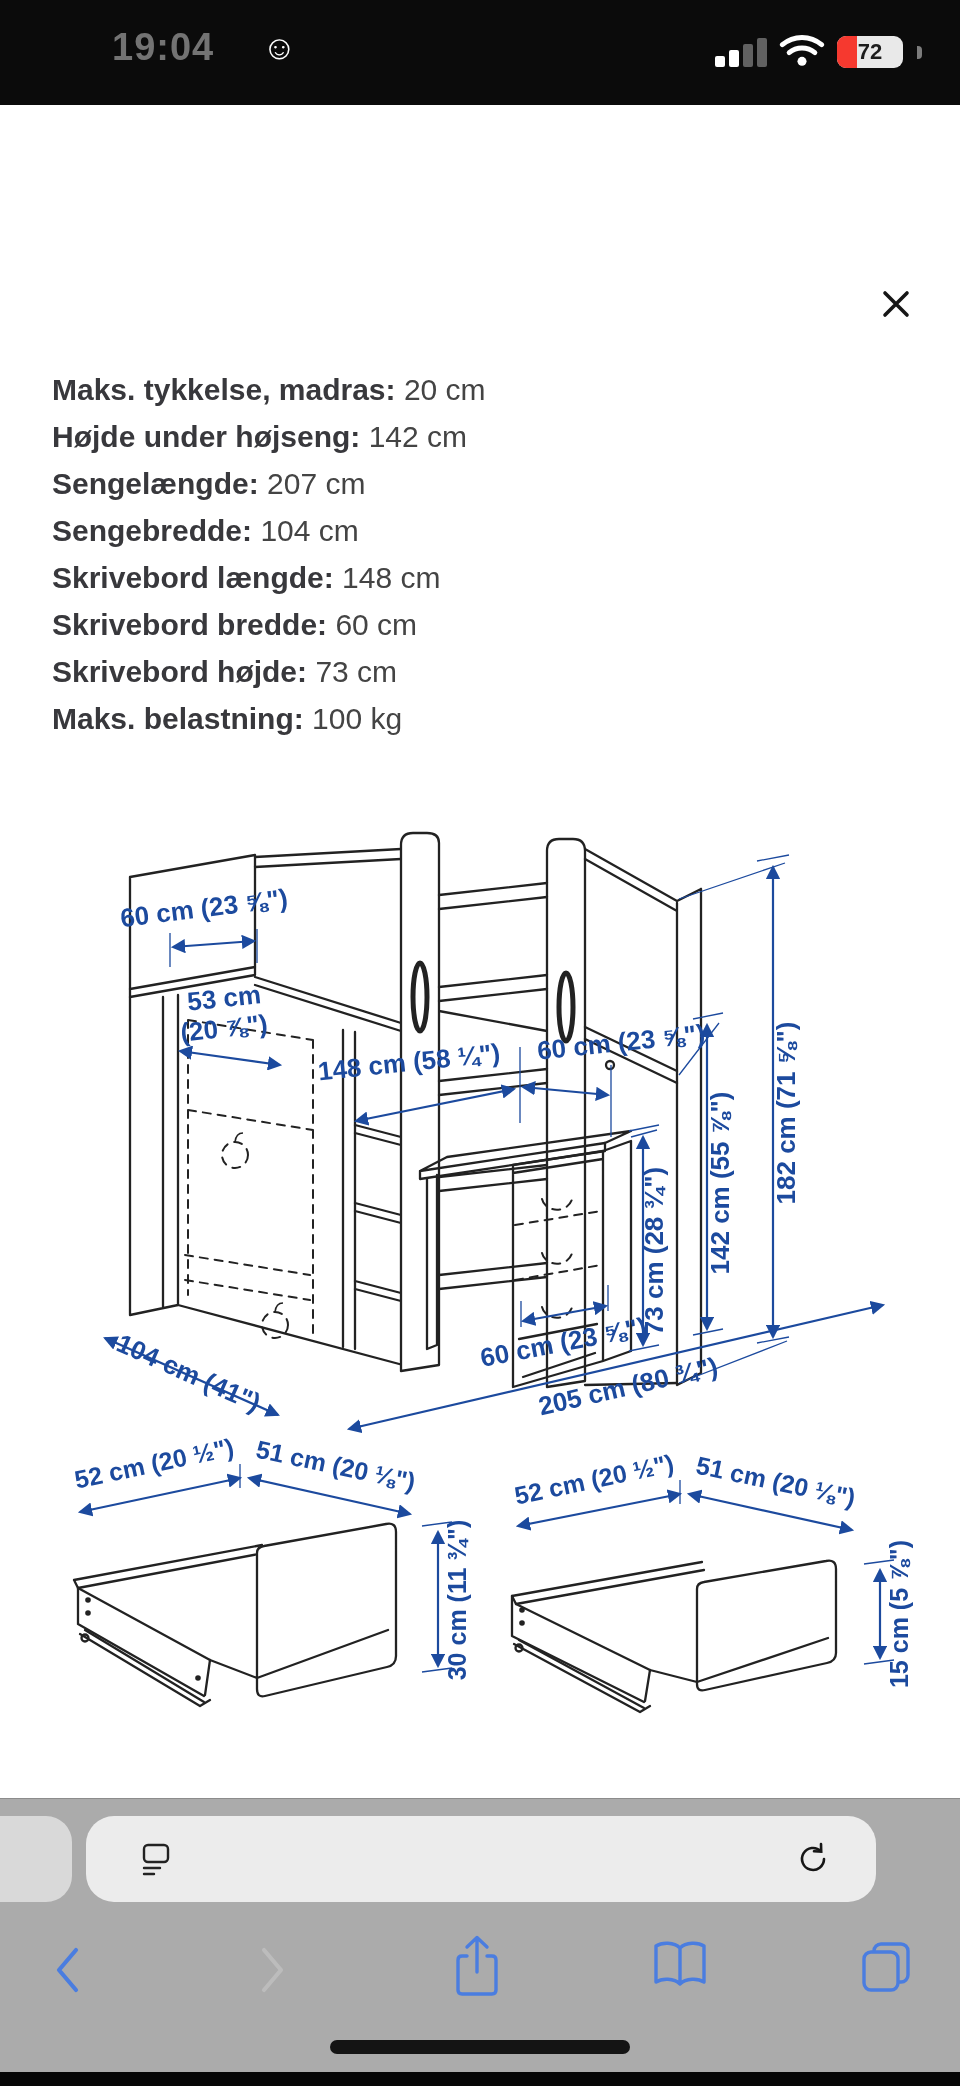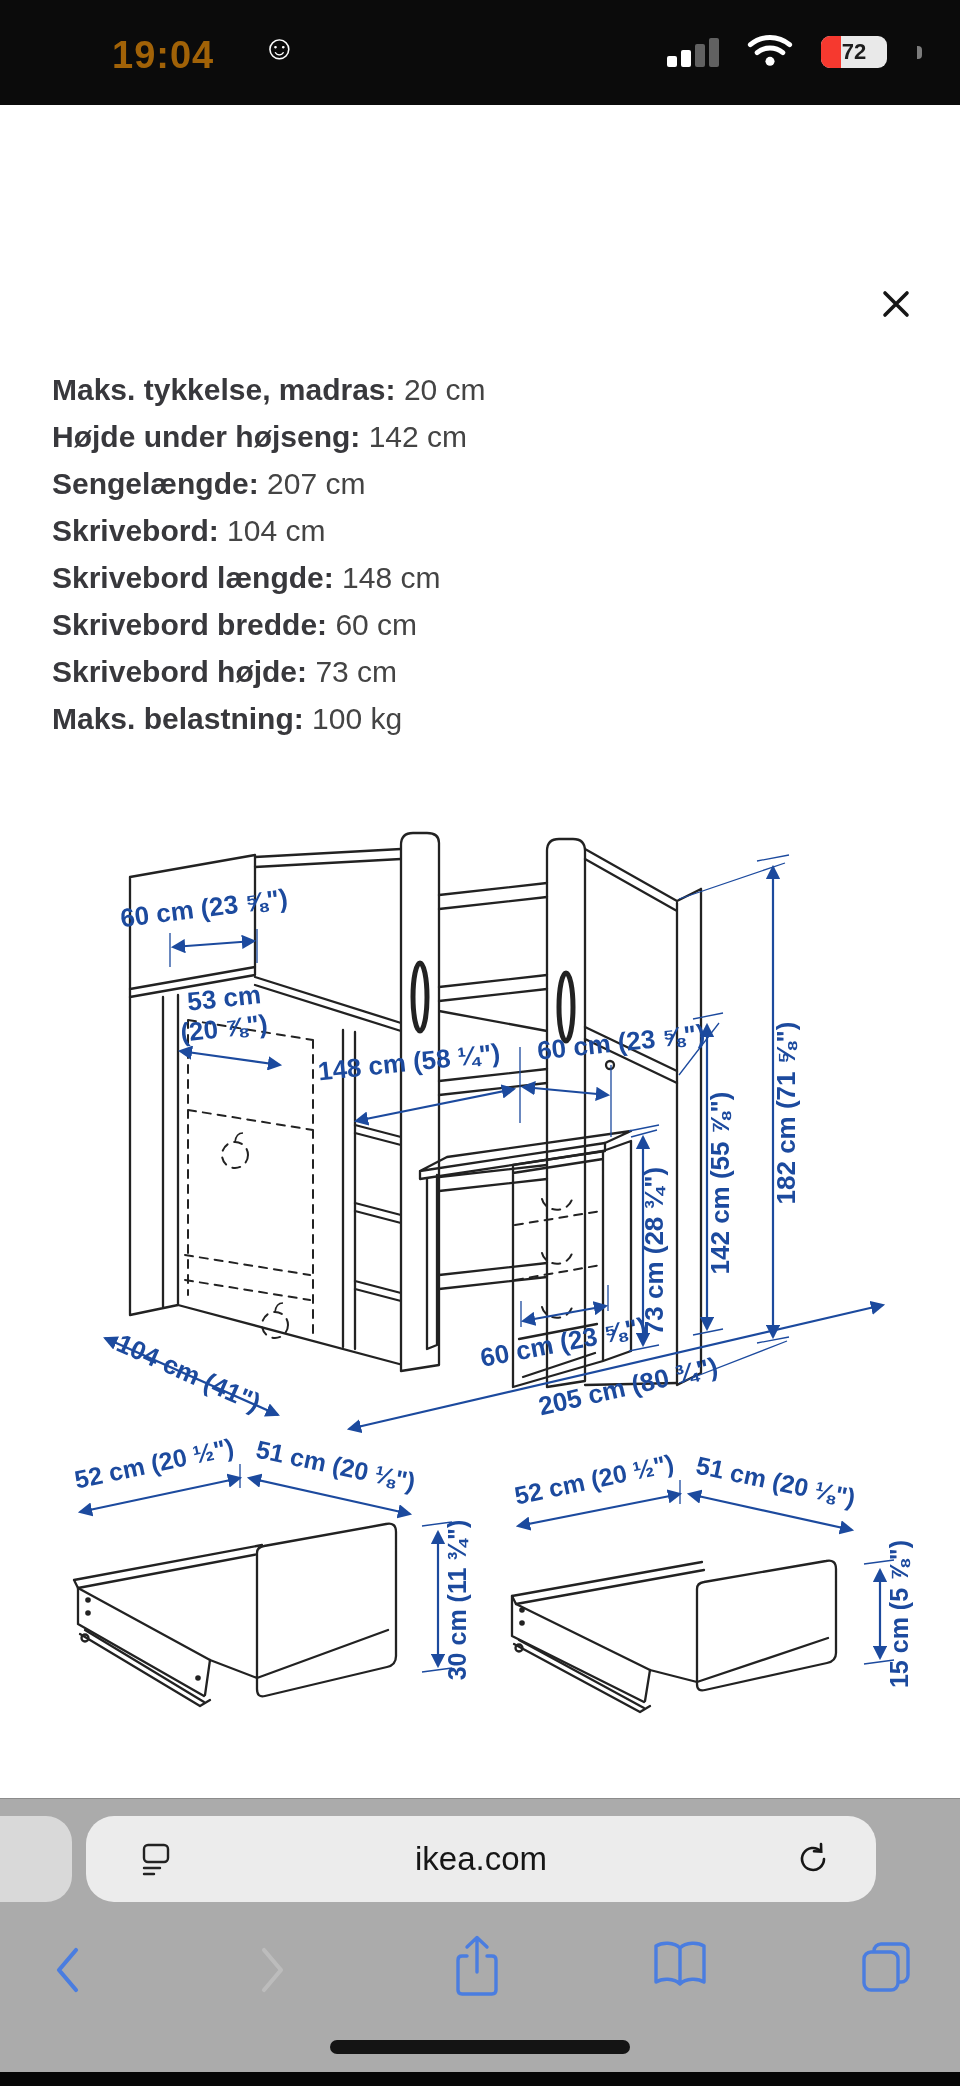--- a/index.html
+++ b/index.html
@@ -1,22 +1,22 @@
 <!DOCTYPE html>
 <html><head>
 <meta charset="utf-8">
 <style>
   html,body{margin:0;padding:0;background:#444;}
   .screen{position:relative;width:960px;height:2086px;background:#fff;overflow:hidden;
           font-family:"Liberation Sans",sans-serif;}
   
   .status-bar{position:absolute;left:0;top:0;width:960px;height:105px;background:#0b0b0b;}
-  .sb-time{position:absolute;left:112px;top:34px;color:#a16207;font-size:38px;font-weight:700;letter-spacing:1px;}
+  .sb-time{position:absolute;left:112px;top:26px;color:#737373;font-size:38px;font-weight:700;letter-spacing:1px;}
   .sb-emoji{position:absolute;left:262px;top:28px;color:#fff;font-size:34px;}
-  .sb-right{position:absolute;right:38px;top:30px;display:flex;align-items:center;gap:28px;height:44px;}
+  .sb-right{position:absolute;right:38px;top:30px;display:flex;align-items:center;gap:12px;height:44px;}
   .sig{display:flex;align-items:flex-end;gap:4px;height:30px;}
   .sig i{display:block;width:10px;border-radius:2px;}
   .sig i.on{background:#fff;} .sig i.off{background:#616161;}
   .bat{position:relative;width:66px;height:32px;border-radius:9px;background:#e9e9e9;overflow:hidden;}
   .bat .red{position:absolute;left:0;top:0;bottom:0;width:30%;background:#f6392f;}
   .bat b{position:absolute;left:0;right:0;top:3px;text-align:center;font-size:22px;color:#1d1d1d;font-weight:700;}
   .bat-nub{width:5px;height:13px;background:#7c7c7c;border-radius:0 4px 4px 0;margin-left:2px;}
   
   .page-dim{position:absolute;left:0;top:105px;width:960px;height:143px;background:#a8a8a8;overflow:hidden;}
   .ov-close{position:absolute;left:58px;top:8px;width:52px;height:52px;cursor:pointer;}
@@ -78,21 +78,21 @@
     <span class="sheet-close">
       <svg width="44" height="44" viewBox="0 0 44 44">
           <path d="M11,11 L33,33 M33,11 L11,33" stroke="#161616" stroke-width="3.6" stroke-linecap="round"></path>
         </svg>
     </span>
 
     <div class="specs">
       <div><b>Maks. tykkelse, madras:</b><span> 20 cm</span></div>
       <div><b>Højde under højseng:</b><span> 142 cm</span></div>
       <div><b>Sengelængde:</b><span> 207 cm</span></div>
-      <div><b>Skrivebord:</b><span> 104 cm</span></div>
+      <div><b>Sengebredde:</b><span> 104 cm</span></div>
       <div><b>Skrivebord længde:</b><span> 148 cm</span></div>
       <div><b>Skrivebord bredde:</b><span> 60 cm</span></div>
       <div><b>Skrivebord højde:</b><span> 73 cm</span></div>
       <div><b>Maks. belastning:</b><span> 100 kg</span></div>
     </div>
 
     <svg class="bedsvg" width="815" height="615" viewBox="0 0 815 615">
       <defs>
         <marker id="ah" viewBox="0 0 10 10" refX="8.5" refY="5" markerWidth="6.5" markerHeight="6.5" orient="auto-start-reverse">
           <path d="M0,0 L10,5 L0,10 z" fill="#1c4a9e"></path>
@@ -250,21 +250,20 @@
 
   <div class="browser">
     <div class="peek-pill"></div>
     <div class="addr">
       <span class="addr-ic" style="left:50px">
         <svg width="38" height="38" viewBox="0 0 38 38" fill="none" stroke="#222" stroke-width="2.4" stroke-linecap="round">
           <rect x="8" y="5" width="24" height="17" rx="4"></rect>
           <path d="M8,28 L24,28 M8,34 L18,34"></path>
         </svg>
       </span>
-      <div class="addr-url">ikea.com</div>
       <span class="addr-ic" style="right:44px">
         <svg width="38" height="38" viewBox="0 0 38 38" fill="none" stroke="#161616" stroke-width="2.6" stroke-linecap="round">
           <path d="M30,19 a11,11 0 1 1 -3.2,-7.8"></path>
           <path d="M27,4 L27.2,11.6 L20,11.2" fill="none"></path>
         </svg>
       </span>
     </div>
 
     <span class="toolbar-ic" style="left:52px;top:148px">
       <svg width="30" height="48" viewBox="0 0 30 48" fill="none" stroke="#4a7de0" stroke-width="4.2" stroke-linecap="round" stroke-linejoin="round">

